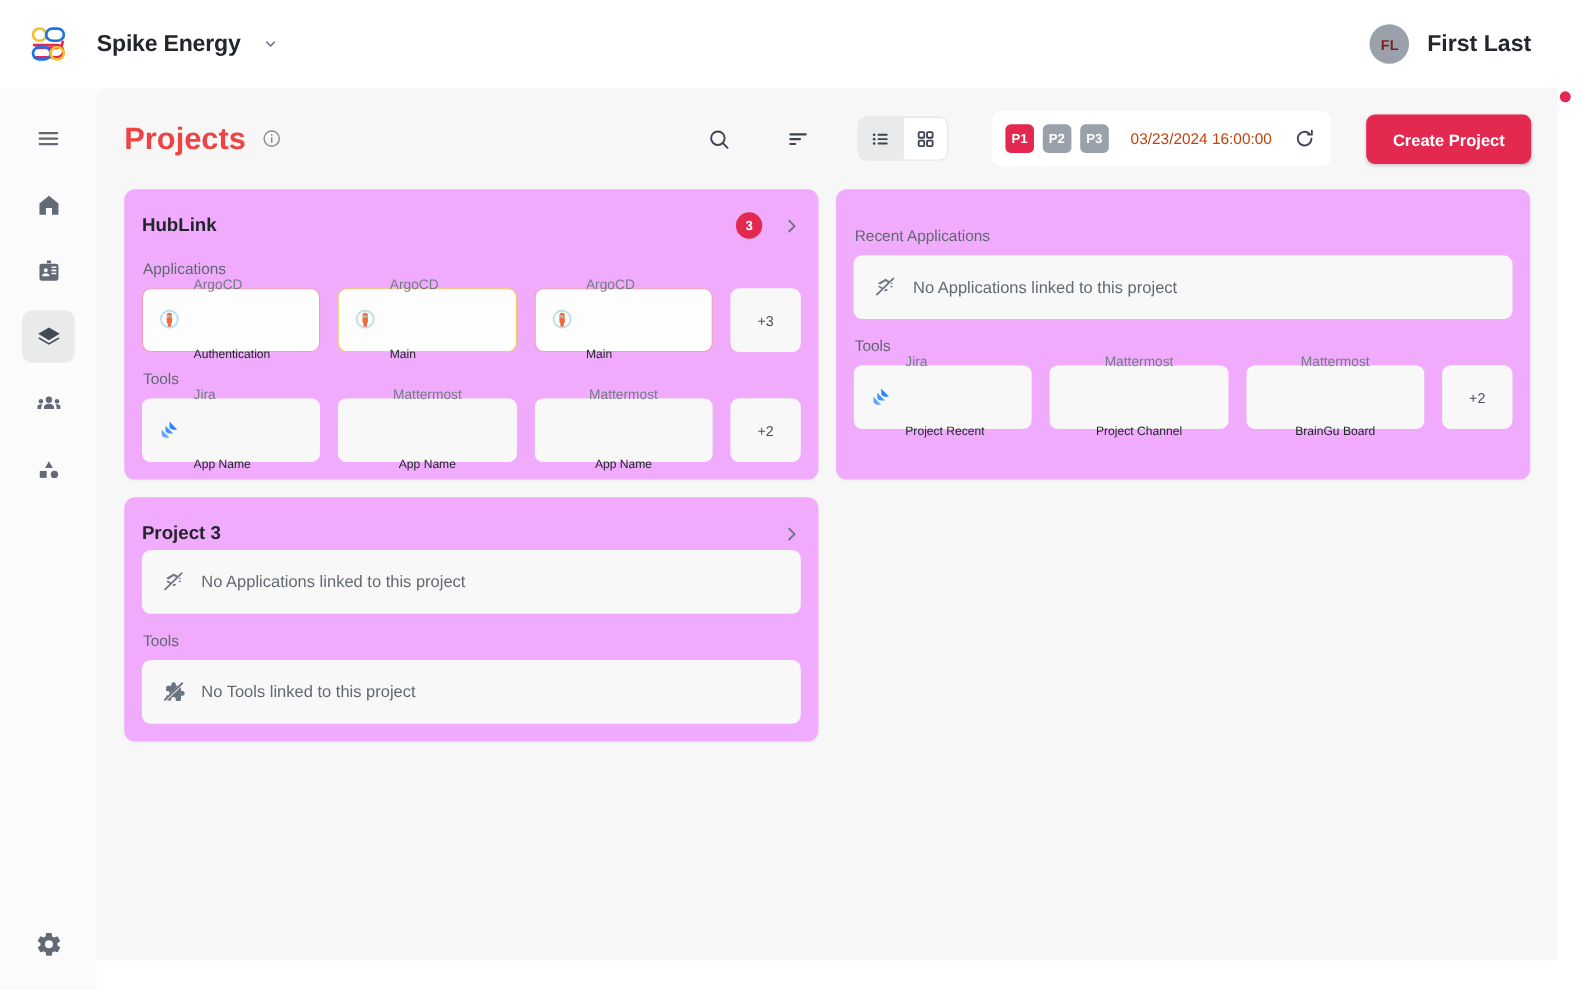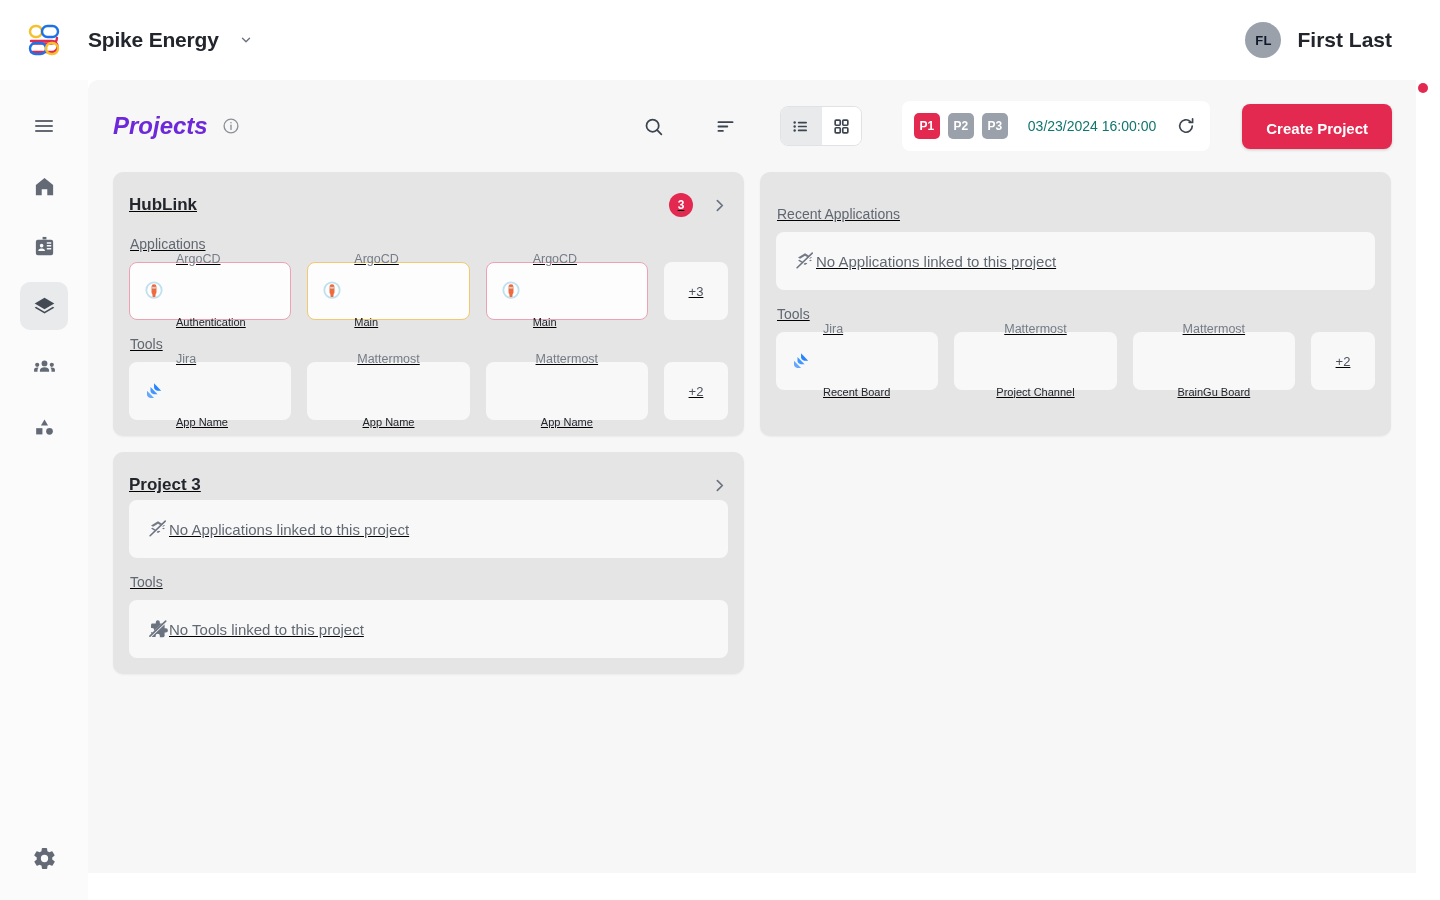--- a/index.html
+++ b/index.html
@@ -24,21 +24,21 @@
   .brand-caret {
     margin-left: 16px; width: 22px; height: 22px;
     display: flex; align-items: center; justify-content: center;
     color: #6b7280; cursor: pointer;
   }
   .topbar-right {
     margin-left: auto; display: flex; align-items: center; gap: 16px; padding-right: 48px;
   }
   .avatar {
     width: 36px; height: 36px; border-radius: 50%;
-    background: #9aa1ab; color: #0f172a;
+    background: #9aa1ab; color: #7f1d1d;
     display: flex; align-items: center; justify-content: center;
     font-size: 13px; font-weight: bold; letter-spacing: .4px;
   }
   .user-name { font-size: 21px; font-weight: bold; color: #22262c; }
 
   
   .rail {
     position: absolute; top: 80px; left: 0; width: 88px; height: 820px;
     background: #fbfbfc;
     display: flex; flex-direction: column; align-items: center;
@@ -63,21 +63,21 @@
   }
   .red-dot {
     position: absolute; top: 3px; right: -12px;
     width: 10px; height: 10px; border-radius: 50%;
     background: #e32950;
   }
 
   .page-head {
     height: 92px; display: flex; align-items: center; padding: 0 24px 0 25px;
   }
-  .page-title { font-size: 24px; font-weight: bold; color: #6d28d9; font-style: italic; }
+  .page-title { font-size: 28px; font-weight: bold; color: #ef4444; }
   .info-icon { margin-left: 14px; color: #8b9098; display:flex; cursor:pointer; }
 
   .head-tools { margin-left: auto; display: flex; align-items: center; gap: 16px; }
   .icon-btn {
     width: 40px; height: 40px; display: flex; align-items: center; justify-content: center;
     color: #3c4450; cursor: pointer;
   }
   .icon-btn.sort { margin-left: 16px; }
 
   .view-toggle {
@@ -94,43 +94,42 @@
   .status-bar {
     margin-left: 24px; height: 50px; display: flex; align-items: center; gap: 8px;
     background: #ffffff; border-radius: 8px; padding: 0 14px 0 12px;
   }
   .pchip {
     width: 26px; height: 26px; border-radius: 5px;
     display: flex; align-items: center; justify-content: center;
     font-size: 12px; font-weight: bold; color: #ffffff; background: #9aa1ab; cursor: pointer;
   }
   .pchip.active { background: #e32950; }
-  .timestamp { margin-left: 12px; font-size: 14px; color: #0f766e; white-space: nowrap; }
+  .timestamp { margin-left: 12px; font-size: 14px; color: #c2410c; white-space: nowrap; }
   .refresh { margin-left: 12px; color: #3c4450; display: flex; cursor: pointer; }
 
   .create-btn {
     margin-left: 16px; height: 45px; padding: 16px 24px;
     background: #e32950; color: #ffffff;
     border: none; border-radius: 8px;
     font-family: "Liberation Sans", sans-serif;
     font-size: 15px; font-weight: bold; cursor: pointer;
     box-shadow: 0 1px 3px rgba(0,0,0,.18);
   }
 
   
   .grid {
     padding: 0 24px 0 25px;
     display: flex; flex-wrap: wrap; align-content: flex-start;
     gap: 16px;
   }
   .pcard {
-    width: 631px; background: #e5e5e5; border-radius: 10px;
+    width: 631px; background: #f0abfc; border-radius: 10px;
     padding: 18px 16px 16px 16px;
     box-shadow: 0 1px 2px rgba(16,24,40,.05);
-    text-decoration: underline;
   }
   .pcard-head { display: flex; align-items: center; height: 30px; }
   .pcard-title { font-size: 17px; font-weight: bold; color: #22262c; }
   .count-badge {
     margin-left: auto; width: 24px; height: 24px; border-radius: 50%;
     background: #e32950; color: #ffffff; font-size: 12px; font-weight: bold;
     display: flex; align-items: center; justify-content: center;
   }
   .chev {
     margin-left: 18px; color: #6b7280; display: flex; cursor: pointer;
@@ -153,21 +152,21 @@
   .tile-txt { min-width: 0; display: flex; flex-direction: column; justify-content: center; gap: 45px; }
   .tile-sub { font-size: 12.5px; color: #757c86; line-height: 16px; white-space: nowrap; overflow: hidden; text-overflow: ellipsis; }
   .tile-name { font-size: 11px; color: #22262c; line-height: 20px; white-space: nowrap; overflow: hidden; text-overflow: ellipsis; }
   .more-tile {
     width: 64px; flex: none; height: 58px; border-radius: 8px; background: #f8f8f9;
     display: flex; align-items: center; justify-content: center;
     font-size: 13px; color: #4b525c; cursor: pointer;
   }
   .empty {
     height: 58px; border-radius: 8px; background: #f8f8f9;
-    display: flex; align-items: center; padding: 0 18px;
+    display: flex; align-items: center; gap: 14px; padding: 0 18px;
   }
   .empty-txt { font-size: 15px; color: #626971; }
   .empty-ico { color: #6b7280; display: flex; }
 </style>
 </head>
 <body>
 
 <div class="topbar">
   <div class="logo-wrap">
     <svg width="46" height="46" viewBox="0 0 46 46">
@@ -432,21 +431,21 @@
         <div class="tile">
           <div class="tile-ico">
             <svg width="21" height="21" viewBox="0 0 24 24">
               <path d="M11.5 2.6 19.6 11h-4.3c-2.1 0-3.8-1.7-3.8-3.8z" fill="#2684ff"></path>
               <path d="M7.4 6.8 15.5 15h-4.3c-2.1 0-3.8-1.7-3.8-3.8z" fill="#2684ff" opacity=".85"></path>
               <path d="M3.4 11 11.5 19.3H7.2c-2.1 0-3.8-1.7-3.8-3.8z" fill="#2684ff" opacity=".7"></path>
             </svg>
           </div>
           <div class="tile-txt">
             <div class="tile-sub">Jira</div>
-            <div class="tile-name">Recent Board</div>
+            <div class="tile-name">Project Recent</div>
           </div>
         </div>
         <div class="tile">
           <div class="tile-txt" style="width:100%;text-align:center">
             <div class="tile-sub">Mattermost</div>
             <div class="tile-name">Project Channel</div>
           </div>
         </div>
         <div class="tile">
           <div class="tile-txt" style="width:100%;text-align:center">

